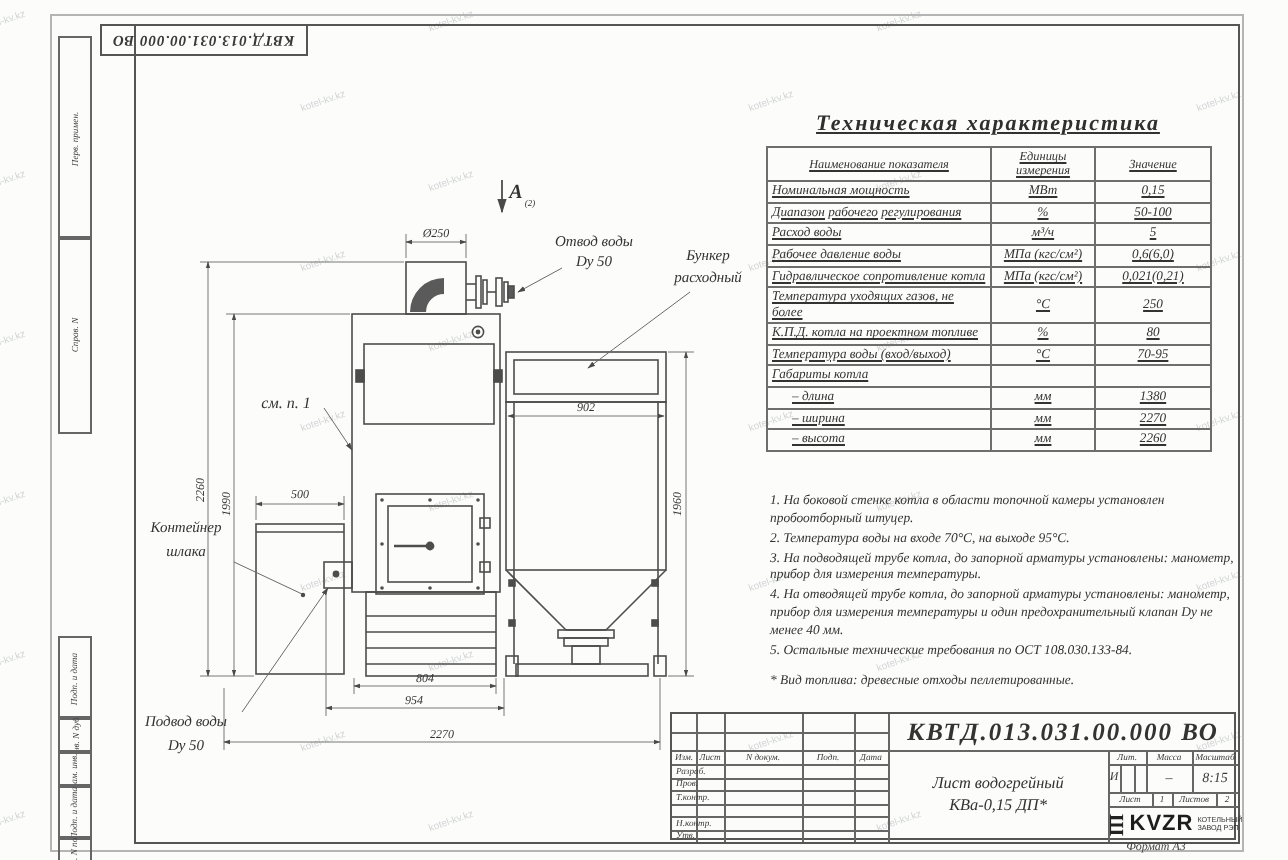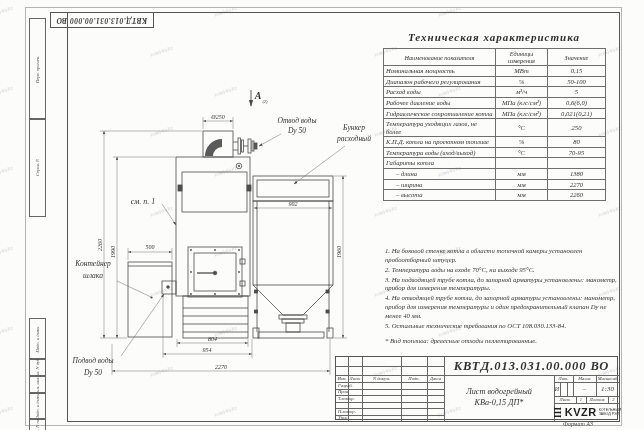--- a/index.html
+++ b/index.html
@@ -13,21 +13,21 @@
       font-style:normal;font-family:"Liberation Sans",sans-serif;pointer-events:none;white-space:nowrap;}
   
   .mbox{position:absolute;left:29px;width:15px;border:0.8px solid #666;display:flex;
         align-items:center;justify-content:center;overflow:hidden;background:transparent;}
   .mbox span{transform:rotate(-90deg);white-space:nowrap;font-size:4.6px;color:#444;}
   
   .docnum-rot{left:50px;top:12px;width:102px;height:14px;border:0.9px solid #555;
       display:flex;align-items:center;justify-content:center;}
   .docnum-rot span{transform:rotate(180deg);font-size:7.5px;font-weight:bold;letter-spacing:0.5px;color:#3a3a3a;white-space:nowrap;}
   
-  .tech{left:383px;top:31px;width:222px;}
+  .tech{left:383px;top:56px;width:222px;text-decoration:underline;}
   .tech-title{text-align:center;font-size:11px;font-weight:600;letter-spacing:1px;color:#2f2f2f;margin:0 0 5px 0;}
   table.spec{border-collapse:collapse;width:222px;table-layout:fixed;}
   table.spec td,table.spec th{border:0.6px solid #6e6e6e;font-weight:normal;
       font-size:6.6px;line-height:1.15;padding:1px 2px;color:#333;overflow:hidden;}
   table.spec th{text-align:center;font-size:6.2px;}
   td.c{text-align:center;}
   td.name{text-align:left;}
   td.name.sub{padding-left:12px;}
   
   .notes{left:385px;top:247px;width:233px;font-size:6.7px;line-height:1.32;color:#333;}
@@ -413,21 +413,21 @@
     <div class="hl" style="left:218px;top:46px;width:65px;"></div>
     <div class="vl" style="left:237px;top:18px;height:21px;"></div>
     <div class="vl" style="left:260px;top:18px;height:21px;"></div>
     <div class="vl" style="left:224px;top:25px;height:14px;"></div>
     <div class="vl" style="left:231px;top:25px;height:14px;"></div>
     <div class="cell" style="left:218px;top:18px;width:19px;height:7px;">Лит.</div>
     <div class="cell" style="left:237px;top:18px;width:23px;height:7px;">Масса</div>
     <div class="cell" style="left:260px;top:18px;width:23px;height:7px;">Масштаб</div>
     <div class="cell" style="left:218px;top:25px;width:6px;height:14px;font-size:6px;">И</div>
     <div class="cell" style="left:237px;top:25px;width:23px;height:14px;font-size:7px;">–</div>
-    <div class="cell" style="left:260px;top:25px;width:23px;height:14px;font-size:7px;">1:30</div>
+    <div class="cell" style="left:260px;top:25px;width:23px;height:14px;font-size:7px;">8:15</div>
     <div class="vl" style="left:240px;top:39px;height:7px;"></div>
     <div class="vl" style="left:250px;top:39px;height:7px;"></div>
     <div class="vl" style="left:272px;top:39px;height:7px;"></div>
     <div class="cell" style="left:218px;top:39px;width:22px;height:7px;">Лист</div>
     <div class="cell" style="left:240px;top:39px;width:10px;height:7px;">1</div>
     <div class="cell" style="left:250px;top:39px;width:22px;height:7px;">Листов</div>
     <div class="cell" style="left:272px;top:39px;width:11px;height:7px;">2</div>
     <div class="logo-row">
       <span class="logo-mark">Ш</span>
       <span class="logo-text">KVZR</span>

